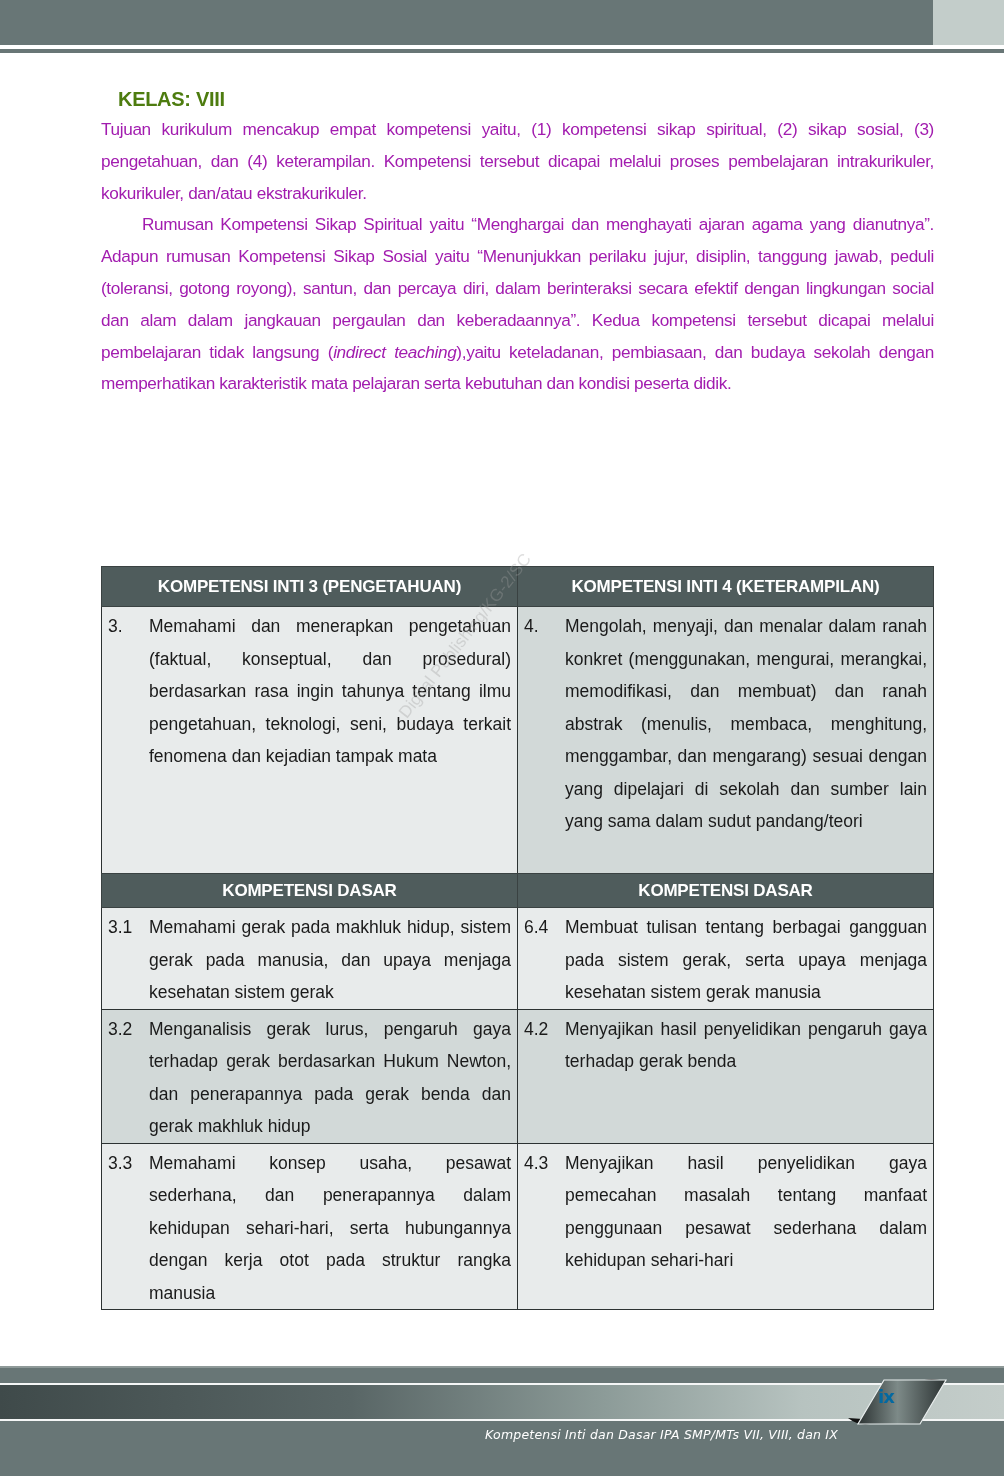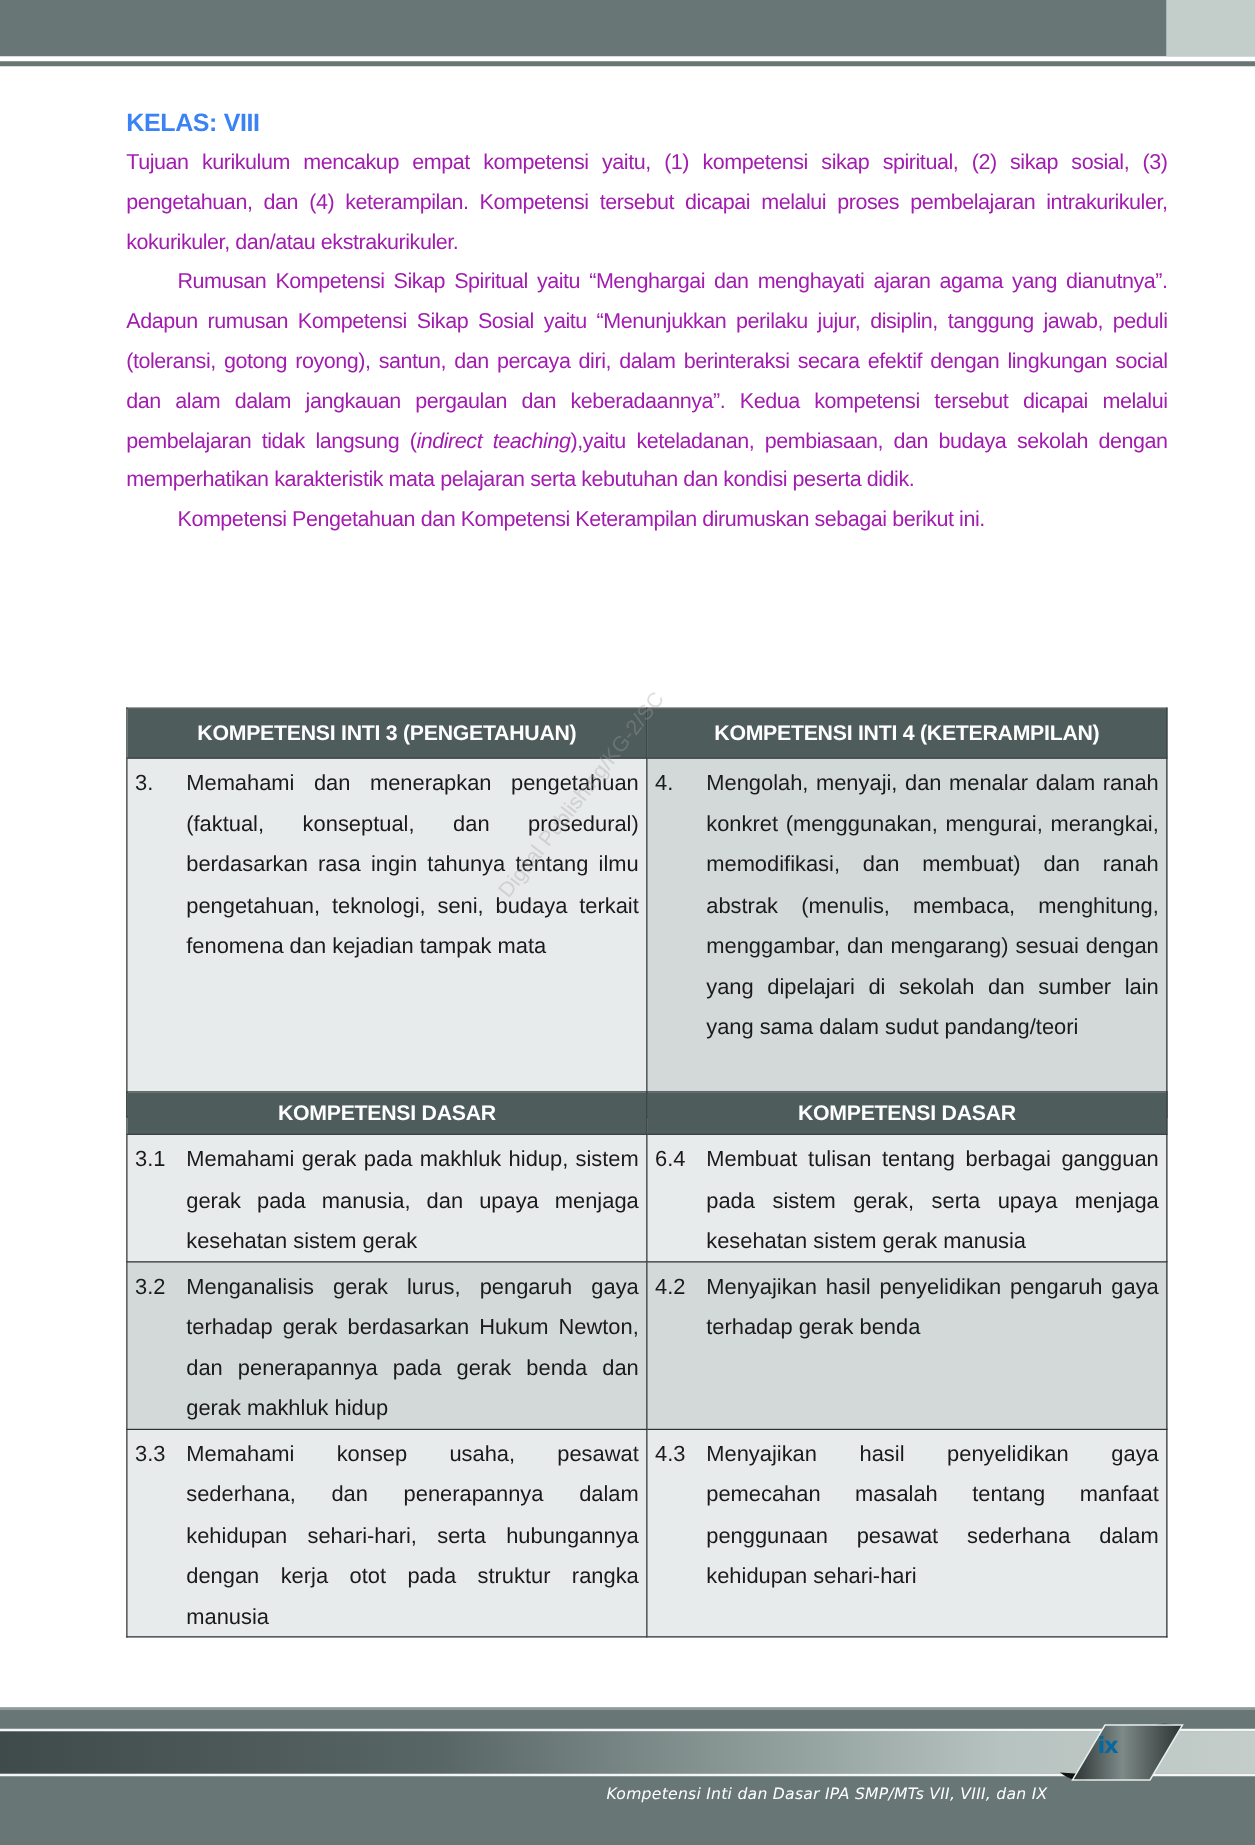--- a/index.html
+++ b/index.html
@@ -6,21 +6,21 @@
   html, body { width: 1004px; height: 1476px; background: #ffffff; overflow: hidden; }
   body { position: relative; font-family: "Liberation Sans", sans-serif; color: #1a1a1a; }
 
   
   .top-band { position: absolute; left: 0; top: 0; width: 1004px; height: 45px; background: #687676; }
   .top-tab { position: absolute; left: 933px; top: 0; width: 71px; height: 45px; background: #c3cdca; }
   .top-line { position: absolute; left: 0; top: 49px; width: 1004px; height: 4px; background: #687676; }
 
   
   .content { position: absolute; left: 101px; top: 84px; width: 833px; }
-  .heading { font-family: "Liberation Sans", sans-serif; font-weight: bold; font-size: 20px; letter-spacing: -0.3px; color: #3b82f6; height: 30px; line-height: 30px; }
+  .heading { font-family: "Liberation Sans", sans-serif; font-weight: bold; font-size: 20px; letter-spacing: -0.3px; color: #4d7c0f; height: 30px; line-height: 30px; margin-left: 17px; }
   .para { font-size: 17.2px; line-height: 31.8px; text-align: justify; letter-spacing: -0.35px; color: #a21caf; }
   .para.indent { text-indent: 41px; }
   .para em { font-style: italic; }
 
   
   table.ki { position: absolute; left: 101px; width: 833px; border-collapse: collapse; table-layout: fixed; }
   table.ki th { background: #4f5c5c; color: #ffffff; font-weight: bold; font-size: 17px; height: 40px; text-align: center; border: 1.5px solid #3a4242; letter-spacing: -0.2px; }
   table.ki td { vertical-align: top; border: 1.5px solid #2c3232; padding: 3px 6px 0 6px; font-size: 17.5px; line-height: 32.5px; }
   .cell { display: flex; }
   .num { width: 41px; flex: 0 0 41px; }
@@ -47,21 +47,20 @@
 <body>
 
 <div class="top-band"></div>
 <div class="top-tab"></div>
 <div class="top-line"></div>
 
 <div class="content">
   <div class="heading">KELAS: VIII</div>
   <p class="para">Tujuan kurikulum mencakup empat kompetensi yaitu, (1) kompetensi sikap spiritual, (2) sikap sosial, (3) pengetahuan, dan (4) keterampilan. Kompetensi tersebut dicapai melalui proses pembelajaran intrakurikuler, kokurikuler, dan/atau ekstrakurikuler.</p>
   <p class="para indent"><span>Rumusan Kompetensi Sikap Spiritual yaitu “Menghargai dan menghayati ajaran agama yang dianutnya”. Adapun rumusan Kompetensi Sikap Sosial yaitu “Menunjukkan perilaku jujur, disiplin, tanggung jawab, peduli (toleransi, gotong royong), santun, dan percaya diri, dalam berinteraksi secara efektif dengan lingkungan social dan alam dalam jangkauan pergaulan dan keberadaannya”. Kedua kompetensi tersebut dicapai melalui pembelajaran tidak langsung (</span><em>indirect teaching</em><span>),yaitu keteladanan, pembiasaan, dan budaya sekolah dengan memperhatikan karakteristik mata pelajaran serta kebutuhan dan kondisi peserta didik.</span></p>
-  <p class="para indent">Kompetensi Pengetahuan dan Kompetensi Keterampilan dirumuskan sebagai berikut ini.</p>
 </div>
 
 <table class="ki" id="table-ki">
   <thead>
     <tr>
       <th>KOMPETENSI INTI 3 (PENGETAHUAN)</th>
       <th>KOMPETENSI INTI 4 (KETERAMPILAN)</th>
     </tr>
   </thead>
   <tbody>

